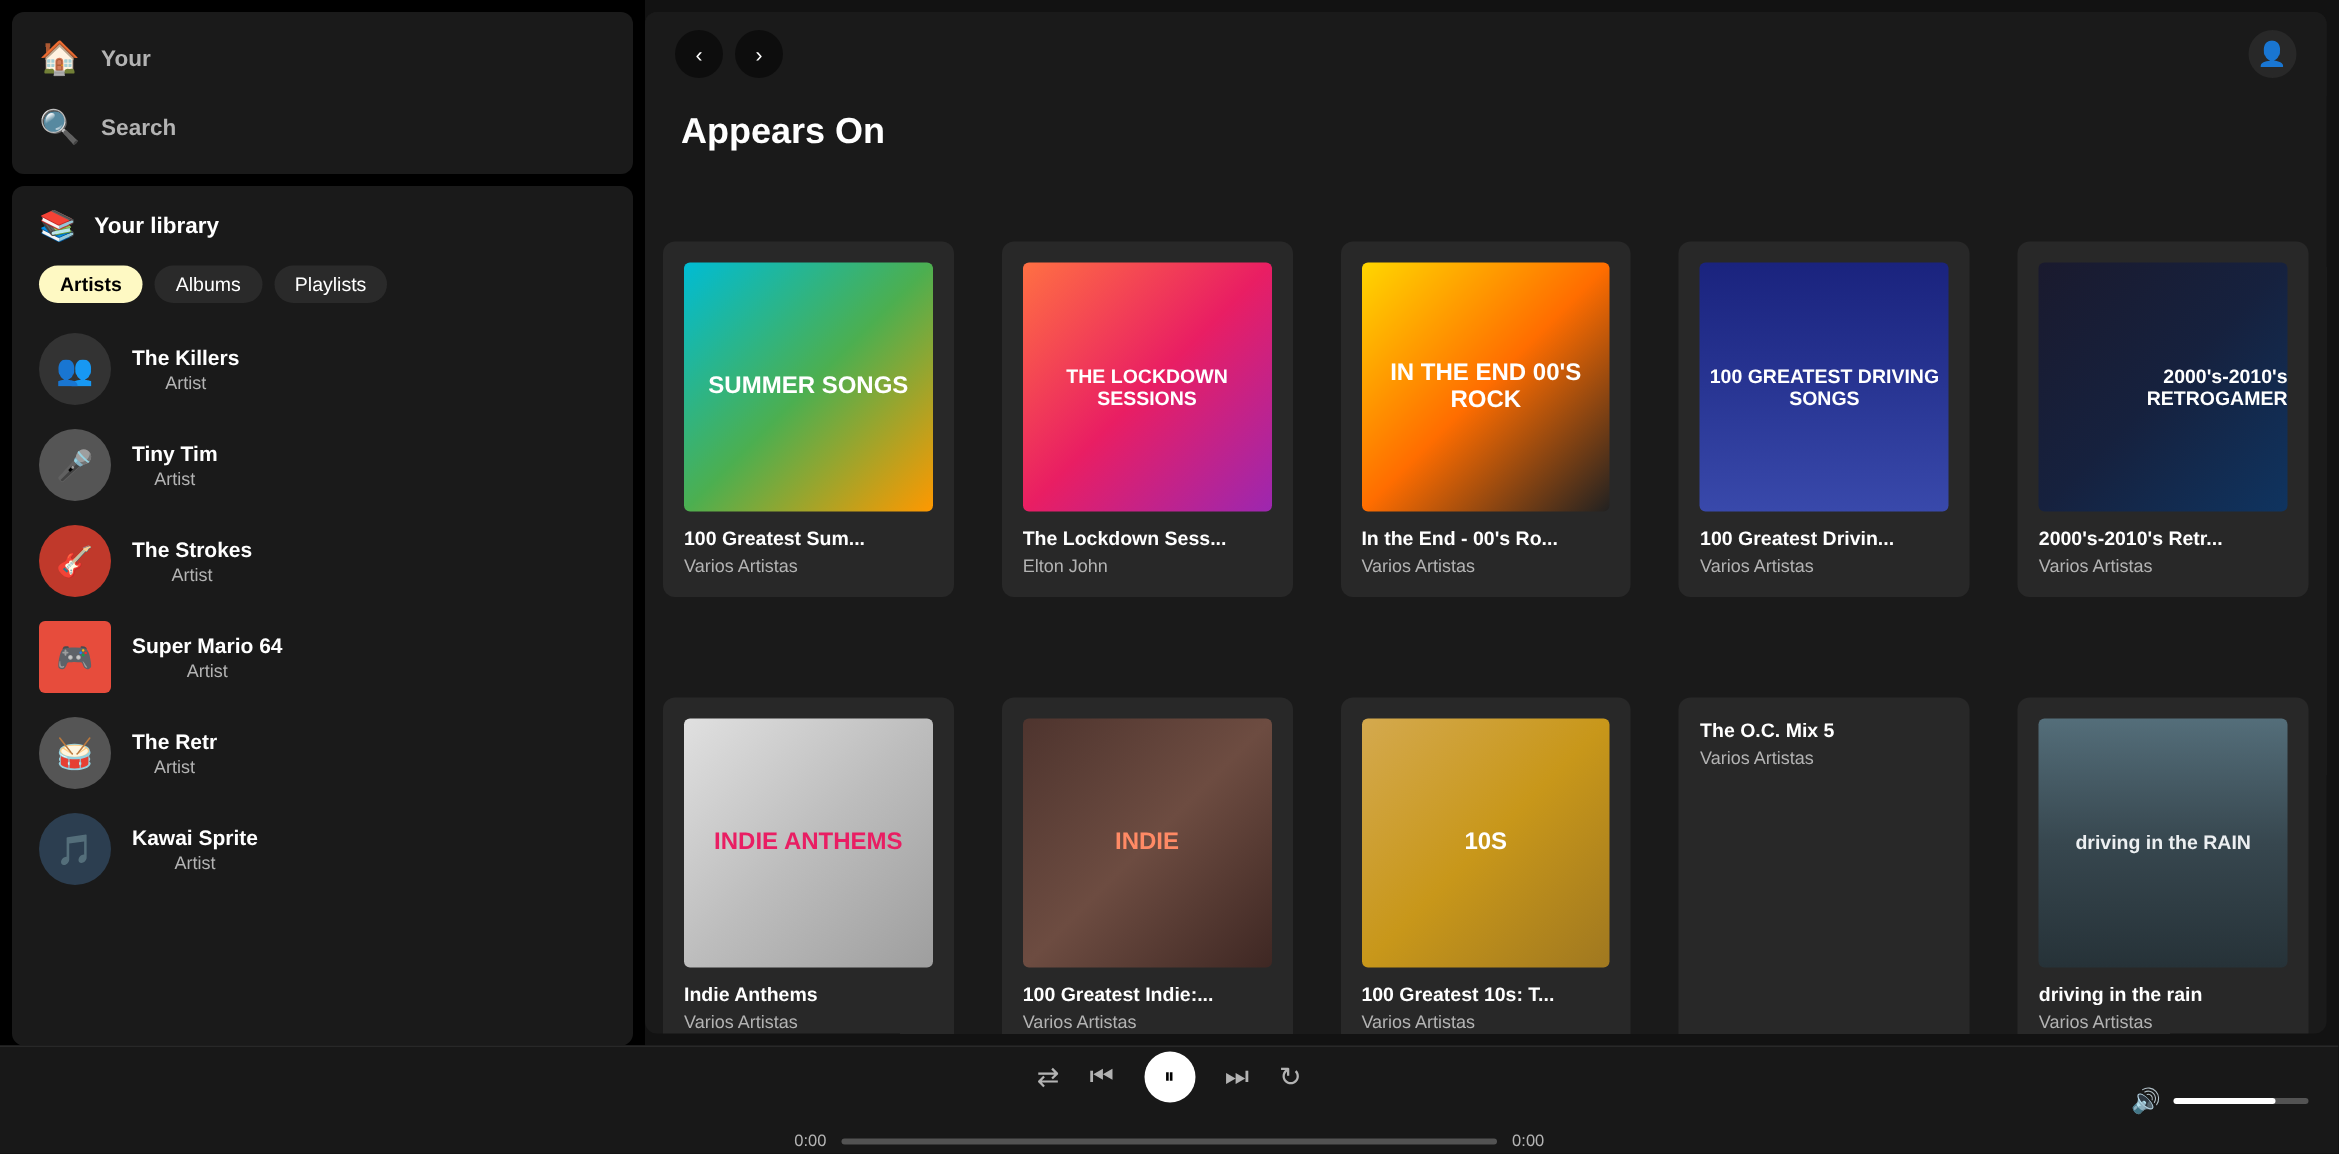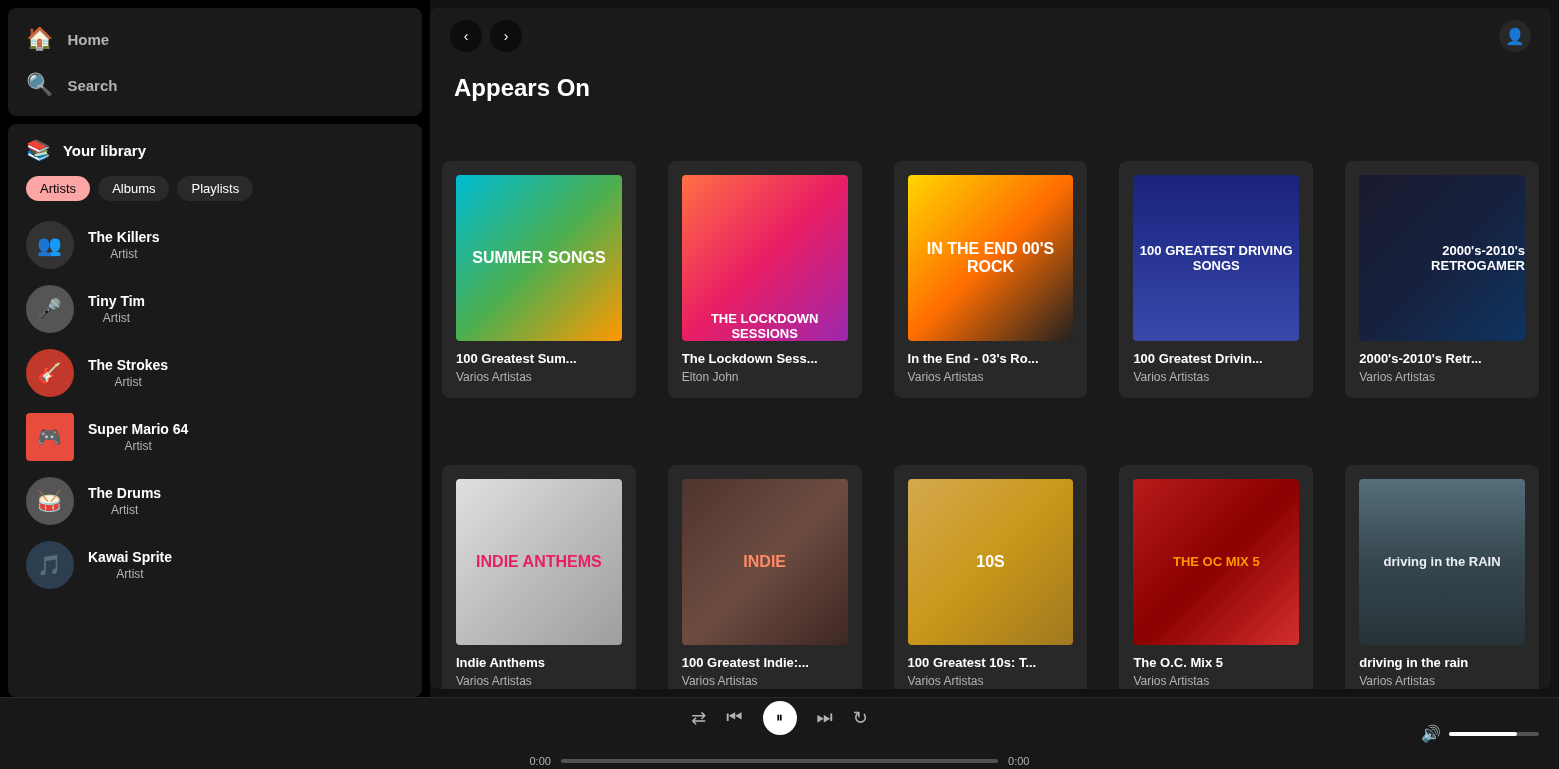--- a/index.html
+++ b/index.html
@@ -77,22 +77,23 @@
       background: #2a2a2a;
       border: none;
       border-radius: 20px;
       color: #fff;
       padding: 5px 14px;
       font-size: 13px;
       cursor: pointer;
       font-weight: 500;
     }
     .filter-btn.active {
-      background: #fca5a5;
+      background: #fef9c3;
       color: #000;
+      font-weight: bold;
     }
     .artist-list {
       overflow-y: auto;
       flex: 1;
     }
     .artist-item {
       display: flex;
       align-items: center;
       gap: 14px;
       padding: 8px 18px;
@@ -291,21 +292,20 @@
 
     
     .cover-summer {
       background: linear-gradient(135deg, #00bcd4, #4caf50, #ff9800);
       color: #fff;
       padding: 8px;
     }
     .cover-lockdown {
       background: linear-gradient(135deg, #ff7043, #e91e63, #9c27b0);
       color: #fff;
-      align-items: flex-end;
     }
     .cover-intheend {
       background: linear-gradient(135deg, #ffd600, #ff6d00, #212121);
       color: #fff;
       text-align: center;
     }
     .cover-driving {
       background: linear-gradient(180deg, #1a237e, #283593, #3949ab);
       color: #fff;
     }
@@ -358,21 +358,21 @@
   </style>
 </head>
 <body>
 
 <div class="main-layout">
 
   <div class="sidebar">
     <div class="sidebar-top">
       <div class="sidebar-nav-item">
         <span class="nav-icon">🏠</span>
-        <span>Home</span>
+        <span>Your</span>
       </div>
       <div class="sidebar-nav-item">
         <span class="nav-icon">🔍</span>
         <span>Search</span>
       </div>
     </div>
 
     <div class="sidebar-library">
       <div class="library-header">
         <span class="library-icon">📚</span>
@@ -419,21 +419,21 @@
     <div class="artist-info">
       <span class="artist-name">Super Mario 64</span>
       <span class="artist-type">Artist</span>
     </div>
   </div>
           <div class="artist-item">
     <div class="artist-avatar av-drums ">
       🥁
     </div>
     <div class="artist-info">
-      <span class="artist-name">The Drums</span>
+      <span class="artist-name">The Retr</span>
       <span class="artist-type">Artist</span>
     </div>
   </div>
           <div class="artist-item">
     <div class="artist-avatar av-kawai ">
       🎵
     </div>
     <div class="artist-info">
       <span class="artist-name">Kawai Sprite</span>
       <span class="artist-type">Artist</span>
@@ -469,21 +469,21 @@
       <div class="album-cover cover-lockdown">
         <span class="cover-text-medium">THE LOCKDOWN SESSIONS</span>
       </div>
       <div class="album-title">The Lockdown Sess...</div>
       <div class="album-subtitle">Elton John</div>
     </div>
         <div class="album-card">
       <div class="album-cover cover-intheend">
         <span class="cover-text-large">IN THE END 00's ROCK</span>
       </div>
-      <div class="album-title">In the End - 03's Ro...</div>
+      <div class="album-title">In the End - 00's Ro...</div>
       <div class="album-subtitle">Varios Artistas</div>
     </div>
         <div class="album-card">
       <div class="album-cover cover-driving">
         <span class="cover-text-medium">100 GREATEST DRIVING SONGS</span>
       </div>
       <div class="album-title">100 Greatest Drivin...</div>
       <div class="album-subtitle">Varios Artistas</div>
     </div>
         <div class="album-card">
@@ -511,23 +511,20 @@
       <div class="album-subtitle">Varios Artistas</div>
     </div>
         <div class="album-card">
       <div class="album-cover cover-10s">
         <span class="cover-text-large">10s</span>
       </div>
       <div class="album-title">100 Greatest 10s: T...</div>
       <div class="album-subtitle">Varios Artistas</div>
     </div>
         <div class="album-card">
-      <div class="album-cover cover-oc">
-        <span class="cover-text-medium">THE OC MIX 5</span>
-      </div>
       <div class="album-title">The O.C. Mix 5</div>
       <div class="album-subtitle">Varios Artistas</div>
     </div>
         <div class="album-card">
       <div class="album-cover cover-rain">
         <span class="cover-text-medium">driving in the RAIN</span>
       </div>
       <div class="album-title">driving in the rain</div>
       <div class="album-subtitle">Varios Artistas</div>
     </div>

